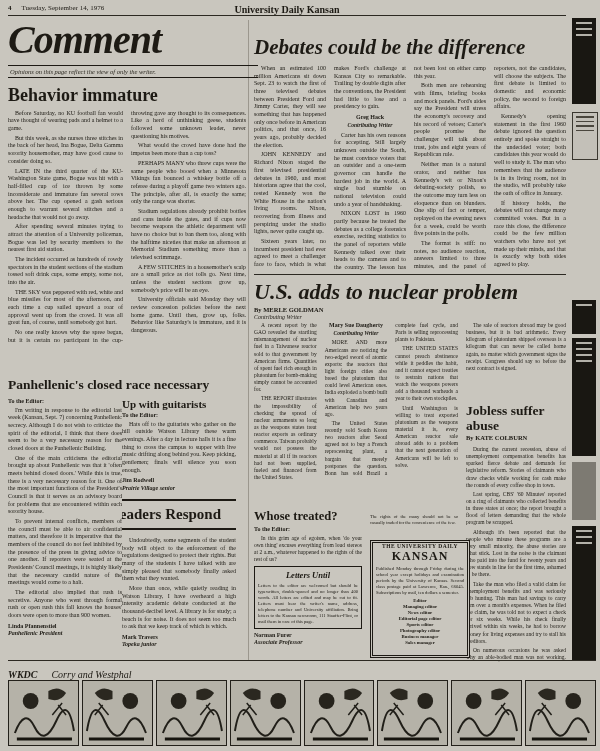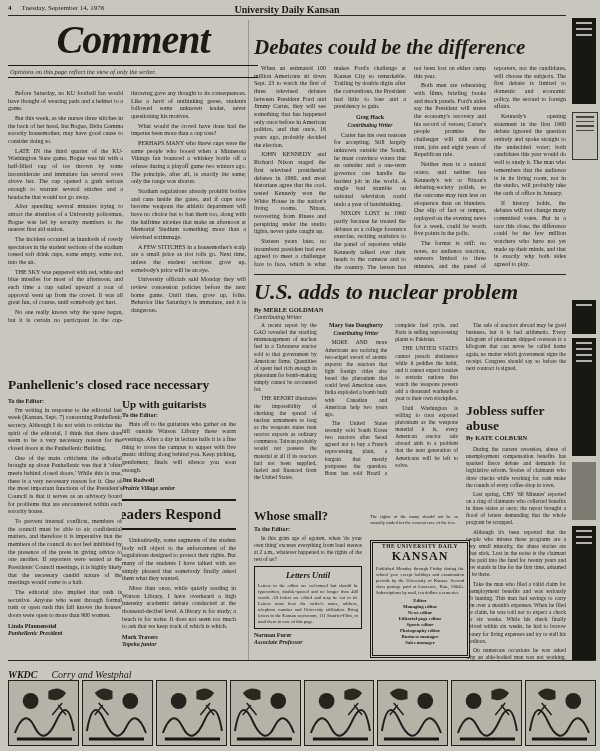--- a/index.html
+++ b/index.html
@@ -6,21 +6,21 @@
   .sheet{position:relative;width:600px;height:751px;margin:0 auto;background:#c9c6be;
          font-family:"Liberation Serif",serif;color:#1d1a14;overflow:hidden;}
   .abs{position:absolute;}
   .hline{position:absolute;height:1px;background:#2c2922;}
   .vline{position:absolute;width:1px;background:#9b978e;}
   
   .topbar{position:absolute;left:8px;top:4px;right:34px;font-size:7px;}
   .pgnum{font-weight:bold;margin-right:10px;}
   .pgpub{position:absolute;left:50%;transform:translateX(-50%);font-weight:bold;font-size:10px;}
   
-  .comment-title{margin:0;font-style:italic;font-weight:bold;font-size:40px;letter-spacing:-1px;line-height:1;text-align:center;}
+  .comment-title{margin:0;font-style:italic;font-weight:bold;font-size:40px;letter-spacing:-1px;line-height:1;}
   .tagline{border-top:1.5px solid #1d1a14;border-bottom:1.5px solid #1d1a14;font-style:italic;
            font-size:6.5px;padding:2px 2px;margin-top:5px;color:#2b2820;}
   .deb-head{margin:16px 0 6px;font-style:italic;font-weight:bold;font-size:21px;white-space:nowrap;line-height:1.1;}
   .beh-head{margin:0;font-weight:bold;font-size:18px;line-height:1.1;}
   .nuc-head{margin:0;font-weight:bold;font-size:22px;white-space:nowrap;line-height:1.1;font-style:italic;}
   .mid-head{margin:0;font-weight:bold;font-size:13.5px;line-height:1.1;}
   .sm-head{margin:0;font-weight:bold;font-size:11px;line-height:1.1;}
   
   .t6{font-size:6px;line-height:1.28;text-align:justify;overflow:hidden;}
   .t55{font-size:5.5px;line-height:1.3;text-align:justify;overflow:hidden;}
@@ -92,20 +92,21 @@
           <p>Both men are rehearsing with films, briefing books and mock panels. Ford's aides say the President will stress the economy's recovery and his record of vetoes; Carter's people promise the challenger will talk about trust, jobs and eight years of Republican rule.</p>
           <p>Neither man is a natural orator, and neither has Kennedy's wit or Nixon's debating-society polish, so the outcome may turn less on eloquence than on blunders. One slip of fact or temper, replayed on the evening news for a week, could be worth five points in the polls.</p>
           <p>The format is stiff: no notes, no audience reaction, answers limited to three minutes, and the panel of reporters, not the candidates, will choose the subjects. The first debate is limited to domestic and economic policy, the second to foreign affairs.</p>
           <p>Kennedy's opening statement in the first 1960 debate ignored the question entirely and spoke straight to the undecided voter; both candidates this year would do well to study it. The man who remembers that the audience is in its living room, not in the studio, will probably take the oath of office in January.</p>
           <p>If history holds, the debates will not change many committed votes. But in a race this close, the difference could be the few million watchers who have not yet made up their minds, and that is exactly why both sides agreed to play.</p>
         </div>
     </div>
   </section>
 
   <section class="abs" style="left:8px;top:86px;width:238px">
+    <h2 class="beh-head">Behavior immature</h2>
     <div class="colwrap t6" style="height:262px;column-count:2;margin-top:4px">
       <div>
           <p>Before Saturday, no KU football fan would have thought of wearing pads and a helmet to a game.</p>
           <p>But this week, as she nurses three stitches in the back of her head, Ina Bogue, Delta Gamma sorority housemother, may have good cause to consider doing so.</p>
           <p>LATE IN the third quarter of the KU-Washington State game, Bogue was hit with a half-filled cup of ice thrown by some inconsiderate and immature fan several rows above her. The cup opened a gash serious enough to warrant several stitches and a headache that would not go away.</p>
           <p>After spending several minutes trying to attract the attention of a University policeman, Bogue was led by security members to the nearest first aid station.</p>
           <p>The incident occurred as hundreds of rowdy spectators in the student sections of the stadium tossed soft drink cups, some empty, some not, into the air.</p>
           <p>THE SKY was peppered with red, white and blue missiles for most of the afternoon, and each time a cup sailed upward a roar of approval went up from the crowd. It was all great fun, of course, until somebody got hurt.</p>
           <p>No one really knows why the spree began, but it is certain no participant in the cup-throwing gave any thought to its consequences. Like a herd of unthinking geese, students followed some unknown leader, never questioning his motives.</p>
           <p>What would the crowd have done had the impetus been more than a cup toss?</p>
@@ -187,21 +188,21 @@
           <p>Undoubtedly, some segments of the student body will object to the enforcement of the regulations designed to protect their rights. But many of the students I have talked with are simply pleased that somebody finally asked them what they wanted.</p>
           <p>More than once, while quietly reading in Watson Library, I have overheard a high intensity academic debate conducted at the thousand-decibel level. A library is for study; a beach is for noise. It does not seem too much to ask that we keep track of which is which.</p>
         </div>
       <div class="sig">
         <span>Mark Travers</span>
         <span class="st">Topeka junior</span>
       </div>
     </div>
   </div>
 
-  <h3 class="abs mid-head" style="left:254px;top:510px;width:108px;font-size:12.5px">Whose small?</h3>
+  <h3 class="abs mid-head" style="left:254px;top:510px;width:108px;font-size:12.5px">Whose treated?</h3>
   <div class="abs t55" style="left:254px;top:526px;width:108px;height:136px">
     <div class="salut">To the Editor:</div>
     <p>In this grim age of egoism, when 'do your own thing' excuses everything from loud stereos at 2 a.m., whatever happened to the rights of the rest of us?</p>
     <div class="policy-box">
       <div class="policy-title">Letters Until</div>
       <div class="t45">Letters to the editor are welcomed but should be typewritten, double-spaced and no longer than 400 words. All letters are edited and may be cut to fit. Letters must bear the writer's name, address, telephone number and University affiliation. Bring letters to the Kansan newsroom, 111 Stauffer-Flint, or mail them in care of this page.</div>
     </div>
     <div class="sig">
       <span>Norman Furer</span>
       <span class="st">Associate Professor</span>

